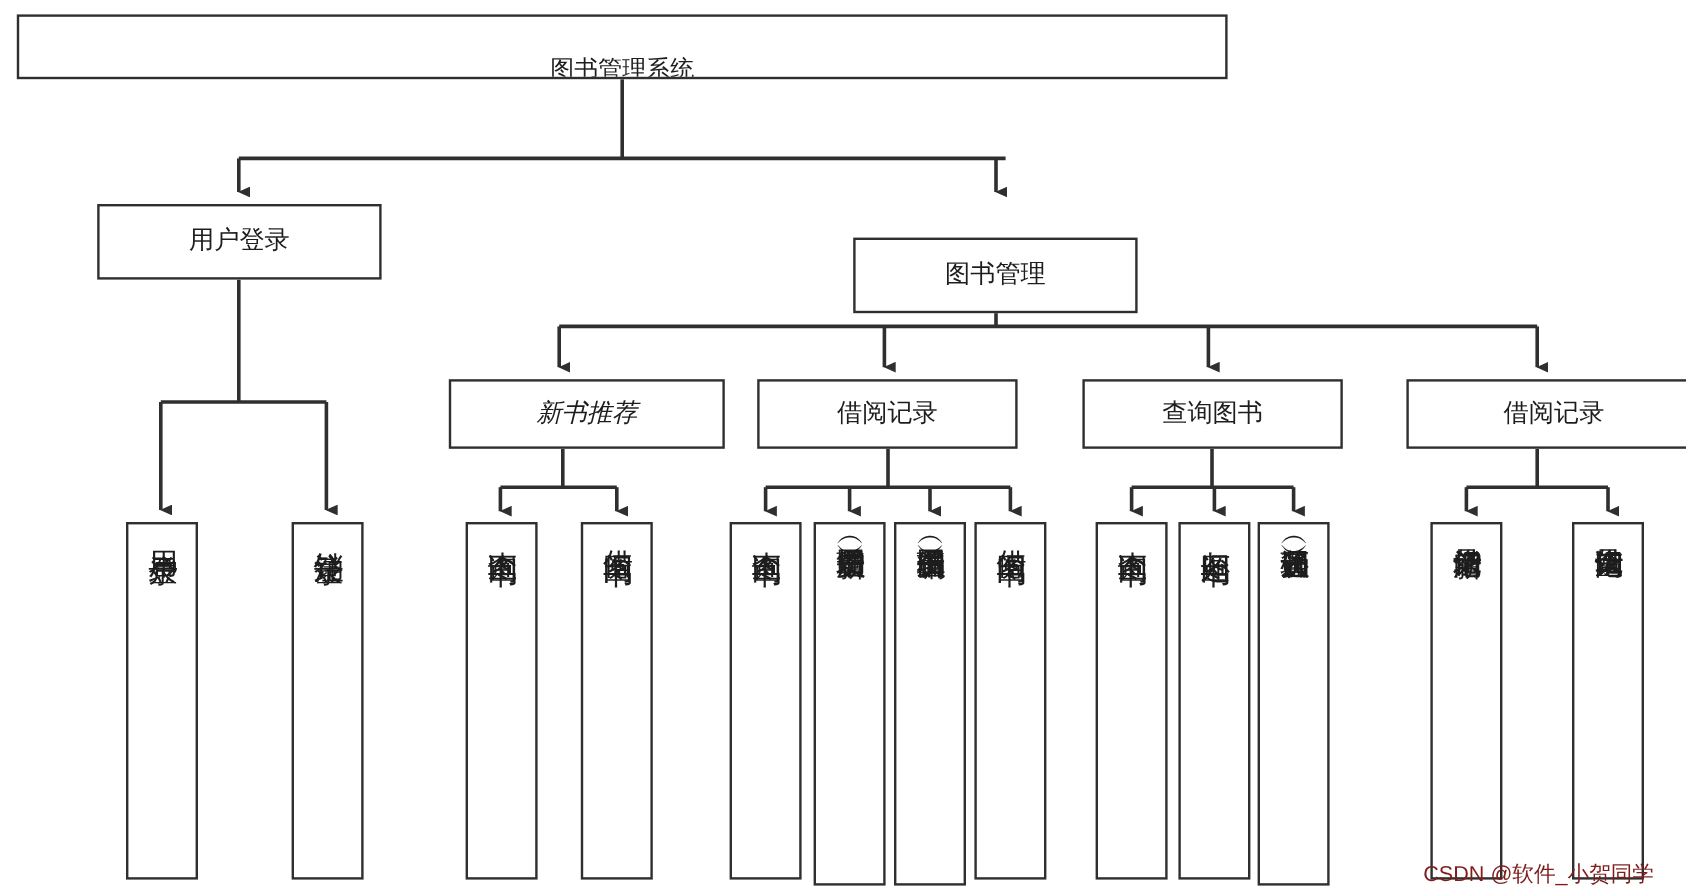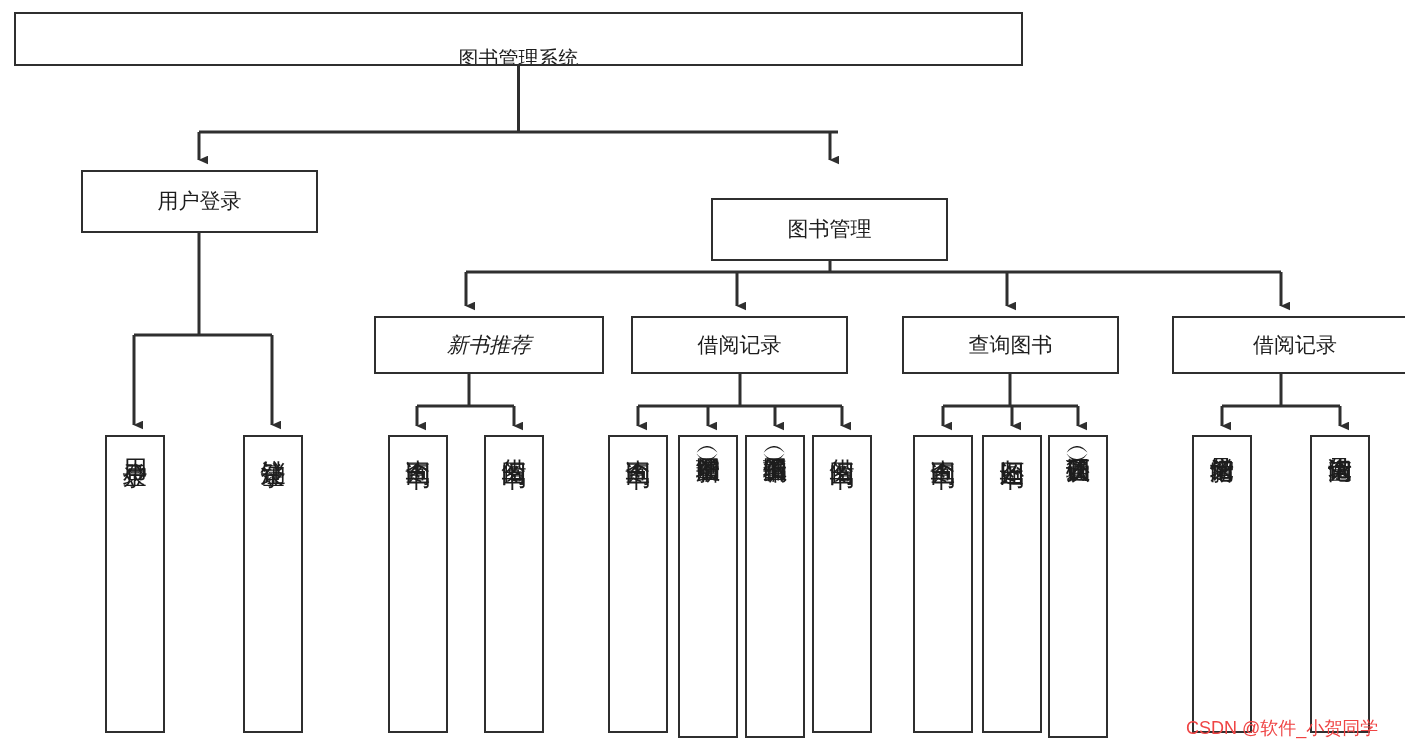--- a/index.html
+++ b/index.html
@@ -66,21 +66,21 @@
   }
   .node-box.vertical.tight .node-label {
     font-size: 24px;
     letter-spacing: 0px;
   }
   .watermark {
     position: absolute;
     left: 1186px;
     top: 716px;
     font-size: 18px;
-    color: #ef4444;
+    color: #7f1d1d;
     font-family: "Liberation Sans", sans-serif;
     white-space: nowrap;
     user-select: none;
   }
 </style>
 </head>
 <body>
 
 <div id="diagram-root">
 

